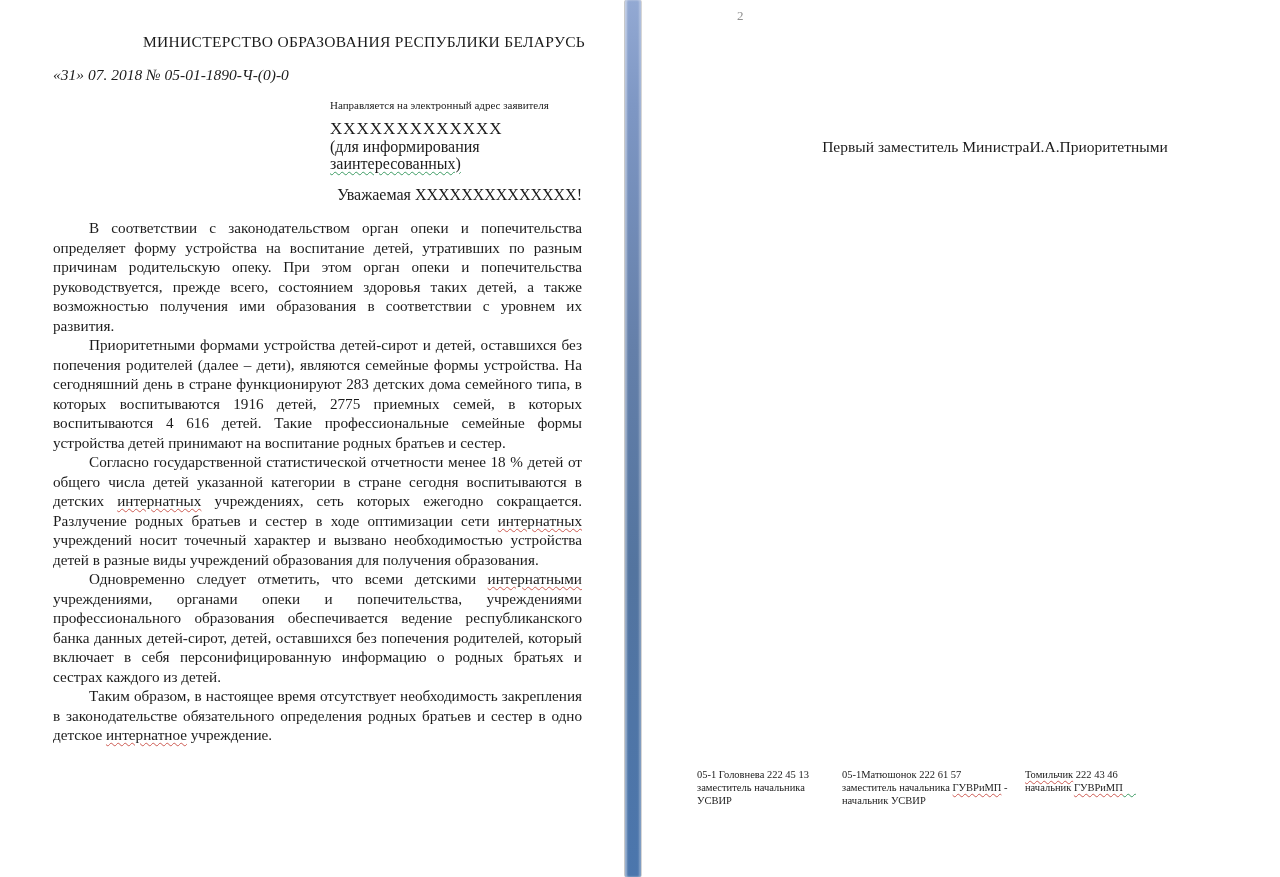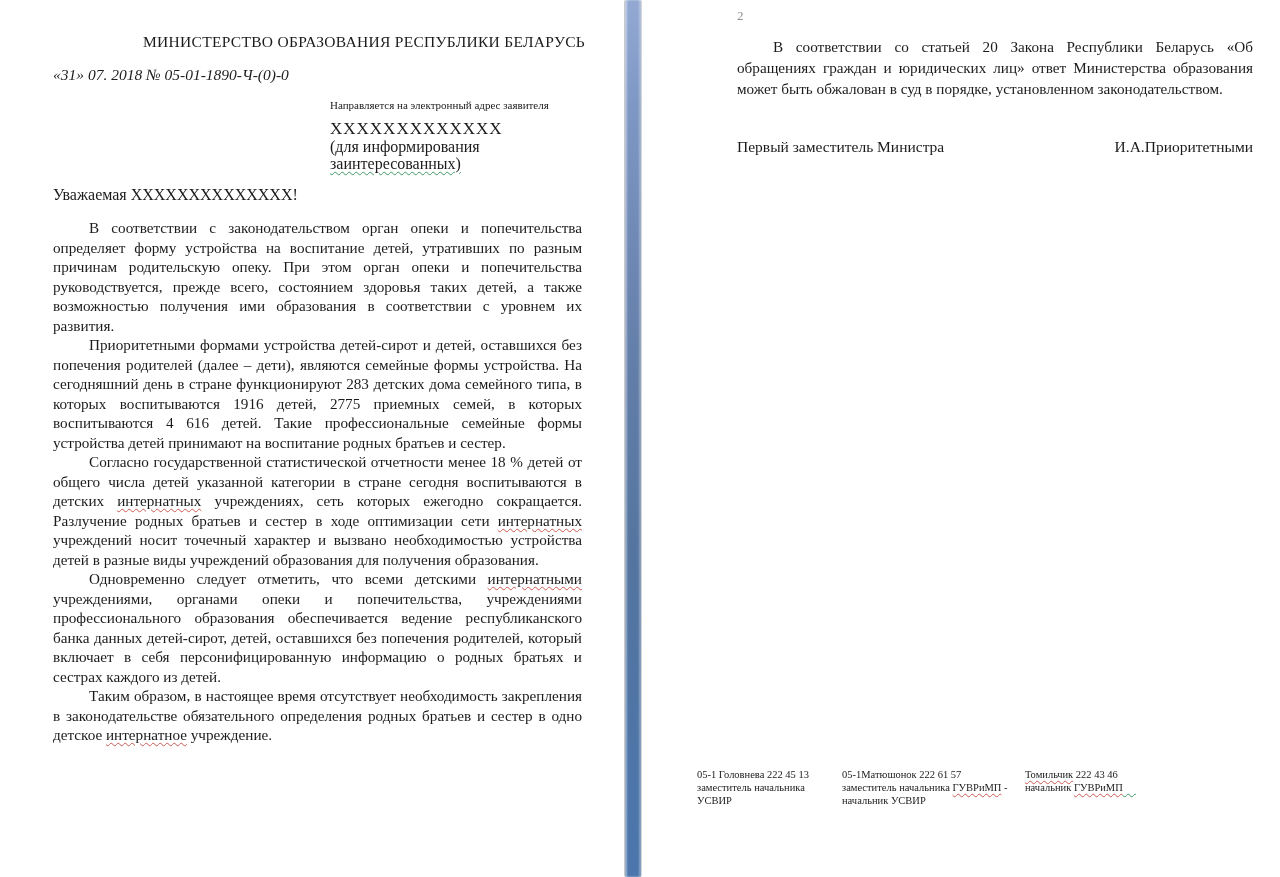--- a/index.html
+++ b/index.html
@@ -32,34 +32,34 @@
   
   .doc-title {
     position: absolute; top: 33px; left: 40px; width: 545px;
     text-align: right; font-size: 15.5px; letter-spacing: 0.3px; white-space: nowrap;
   }
   .ref-line { position: absolute; top: 66px; left: 53px; font-size: 15.5px; white-space: nowrap; font-style: italic; }
   .delivery-note { position: absolute; top: 99px; left: 330px; font-size: 11px; white-space: nowrap; }
   .recipient { position: absolute; top: 120px; left: 330px; line-height: 17.5px; }
   .recipient .rx { font-size: 17px; letter-spacing: 1px; white-space: nowrap; text-align: right; }
   .recipient .rl { font-size: 16px; white-space: nowrap; }
-  .salutation { position: absolute; top: 186px; left: 53px; width: 529px; text-align: left; font-size: 16px; white-space: nowrap; }
+  .salutation { position: absolute; top: 186px; left: 53px; width: 529px; text-align: right; font-size: 16px; white-space: nowrap; }
   .body-block { position: absolute; top: 218px; left: 53px; width: 529px; }
   .body-block p, .body2-block p {
     margin: 0; font-size: 15.2px; line-height: 19.5px;
     text-align: justify; text-indent: 36px;
   }
 
   
   .page-num { position: absolute; top: 8px; left: 95px; font-size: 13px; color: #8f8f8f; }
   .body2-block { position: absolute; top: 36px; left: 95px; width: 516px; }
   .body2-block p { line-height: 21px; }
   .signature-row {
     position: absolute; top: 138px; left: 95px; width: 516px;
-    display: flex; justify-content: space-between; font-size: 15.5px;
+    display: flex; justify-content: center; font-size: 15.5px;
   }
   .footer { position: absolute; top: 768px; left: 0; width: 638px; font-size: 10.5px; line-height: 13px; }
   .fcol { position: absolute; top: 0; }
   .fcol1 { left: 55px;  width: 160px; }
   .fcol2 { left: 200px; width: 180px; }
   .fcol3 { left: 383px; width: 175px; }
   .fline { white-space: nowrap; }
 
   
   .mark-red-wavy {
@@ -100,23 +100,20 @@
     </div>
   </div>
 
   <div class="divider">
     <div class="thumb"></div>
   </div>
 
   <div class="page page-right">
     <div class="page-num">2</div>
 
-    <div class="body2-block">
-      <p><span>В соответствии со статьей 20 Закона Республики Беларусь «Об обращениях граждан и юридических лиц» ответ Министерства образования может быть обжалован в суд в порядке, установленном законодательством.</span></p>
-    </div>
 
     <div class="signature-row">
       <span>Первый заместитель Министра</span>
       <span>И.А.Приоритетными</span>
     </div>
 
     <div class="footer">
       <div class="fcol fcol1">
         <div class="fline"><span>05-1 Головнева 222 45 13</span></div>
         <div class="fline"><span>заместитель начальника</span></div>

